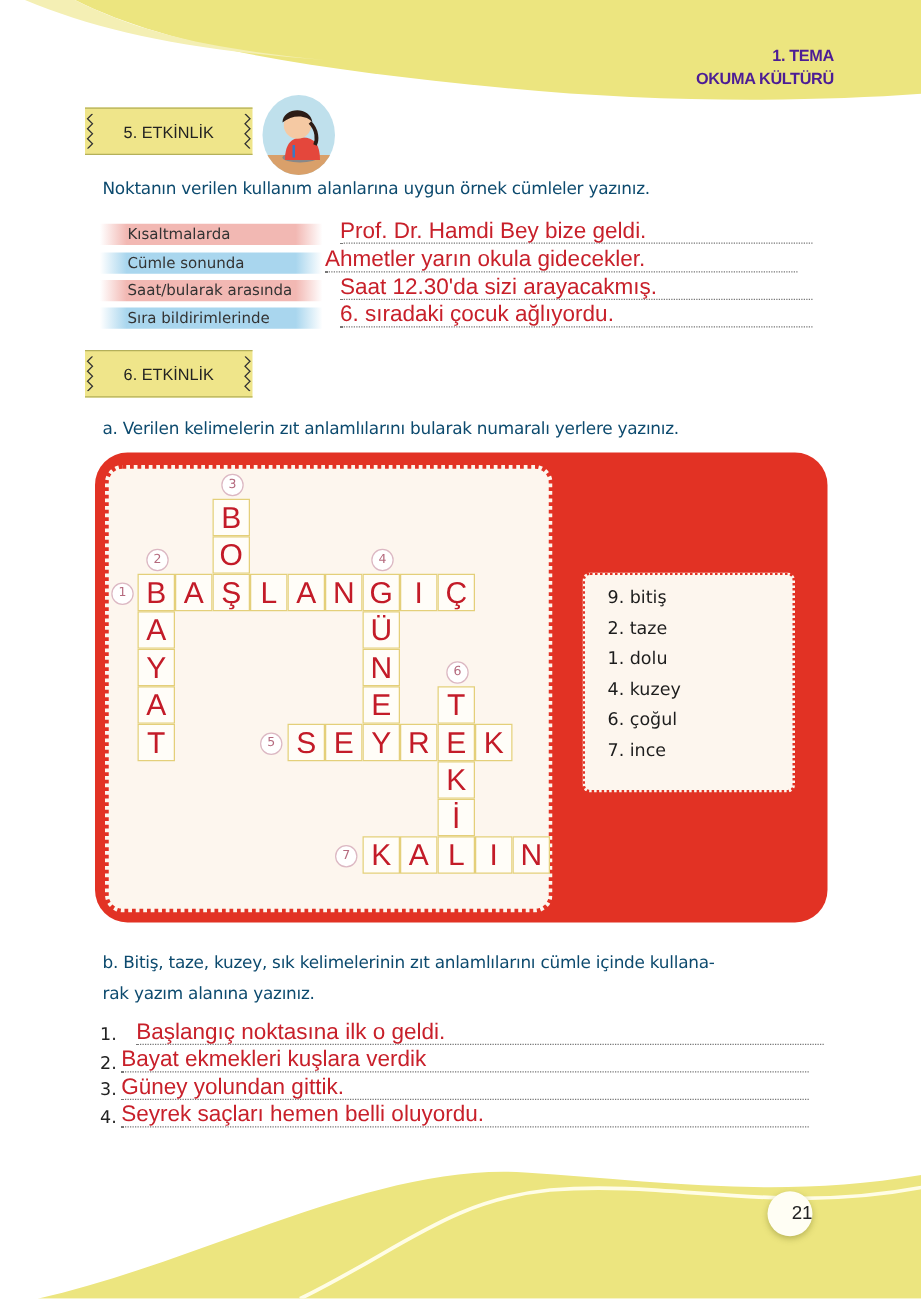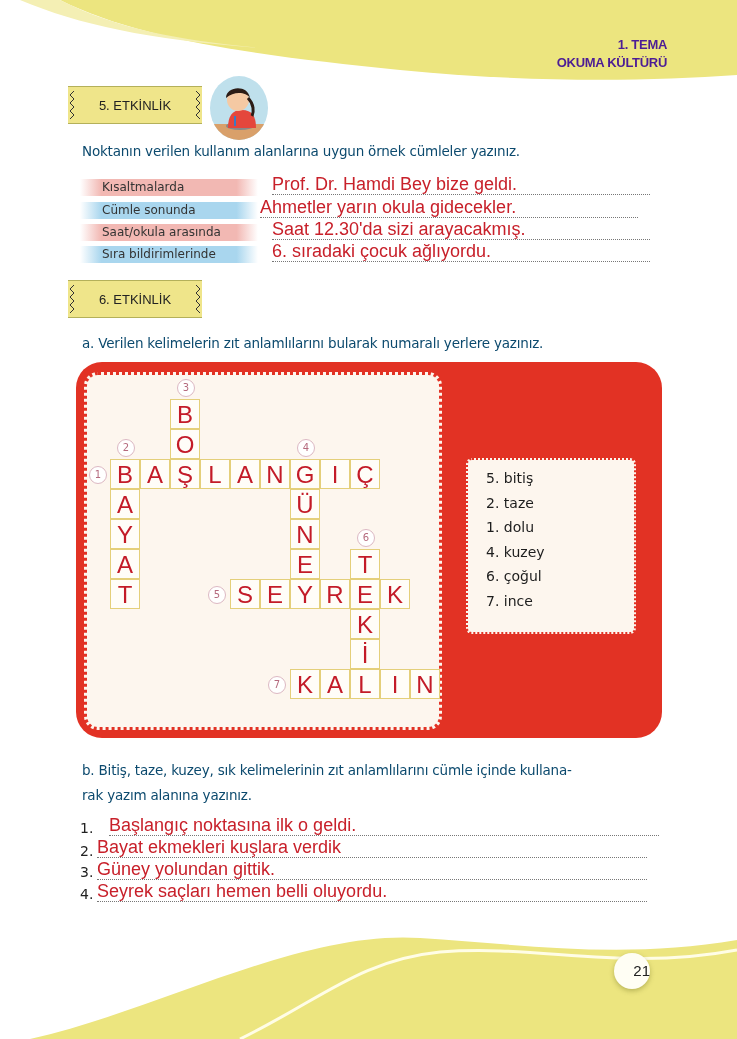--- a/index.html
+++ b/index.html
@@ -54,21 +54,21 @@
     <path d="M16 22 C16 10 38 8 40 22 C36 16 24 15 16 22Z" fill="#2c1c16"></path>
     <path d="M38 22 C44 28 44 36 42 40" stroke="#2c1c16" stroke-width="3" fill="none"></path>
     <rect x="24" y="40" width="2" height="10" fill="#3a79c4"></rect>
   </svg>
 </div>
 
 <div class="instr" style="left:82px;top:143px;">Noktanın verilen kullanım alanlarına uygun örnek cümleler yazınız.</div>
 
 <div class="label-strip strip-pink" style="top:179px;">Kısaltmalarda</div>
 <div class="label-strip strip-blue" style="top:202px;">Cümle sonunda</div>
-<div class="label-strip strip-pink" style="top:224px;">Saat/okula arasında</div>
+<div class="label-strip strip-pink" style="top:224px;">Saat/bularak arasında</div>
 <div class="label-strip strip-blue" style="top:246px;">Sıra bildirimlerinde</div>
 
 <div class="answer-line" style="left:272px;top:174px;width:378px;">Prof. Dr. Hamdi Bey bize geldi.</div>
 <div class="answer-line" style="left:260px;top:197px;width:378px;">Ahmetler yarın okula gidecekler.</div>
 <div class="answer-line" style="left:272px;top:219px;width:378px;">Saat 12.30'da sizi arayacakmış.</div>
 <div class="answer-line" style="left:272px;top:241px;width:378px;">6. sıradaki çocuk ağlıyordu.</div>
 
 <div class="badge" style="left:68px;top:280px;width:134px;">
   <svg class="zig" style="left:0" viewBox="0 0 8 28" preserveAspectRatio="none">
       <polyline points="6,0 2,4 6,8 2,12 6,16 2,20 6,24 2,28" fill="none" stroke="#333" stroke-width="1"></polyline>
@@ -126,21 +126,21 @@
 <div class="cell" style="left:350px;top:609px;">K</div>
 <div class="cell" style="left:350px;top:639px;">İ</div>
 
 <div class="cell" style="left:290px;top:669px;">K</div>
 <div class="cell" style="left:320px;top:669px;">A</div>
 <div class="cell" style="left:350px;top:669px;">L</div>
 <div class="cell" style="left:380px;top:669px;">I</div>
 <div class="cell" style="left:410px;top:669px;">N</div>
 
 <div class="word-box">
-  <div>5. bitiş</div>
+  <div>9. bitiş</div>
   <div>2. taze</div>
   <div>1. dolu</div>
   <div>4. kuzey</div>
   <div>6. çoğul</div>
   <div>7. ince</div>
 </div>
 
 <div class="instr" style="left:82px;top:762px;">b. Bitiş, taze, kuzey, sık kelimelerinin zıt anlamlılarını cümle içinde kullana-</div>
 <div class="instr" style="left:82px;top:787px;">rak yazım alanına yazınız.</div>
 

